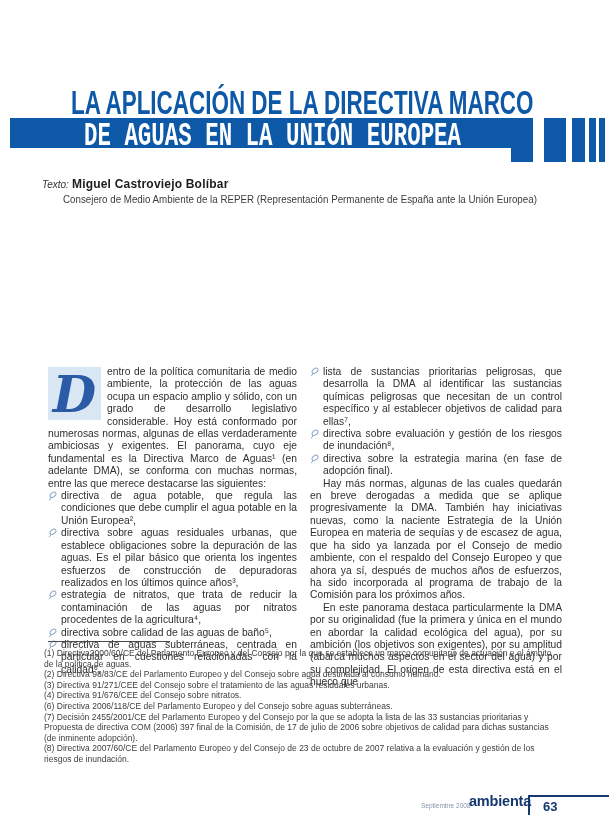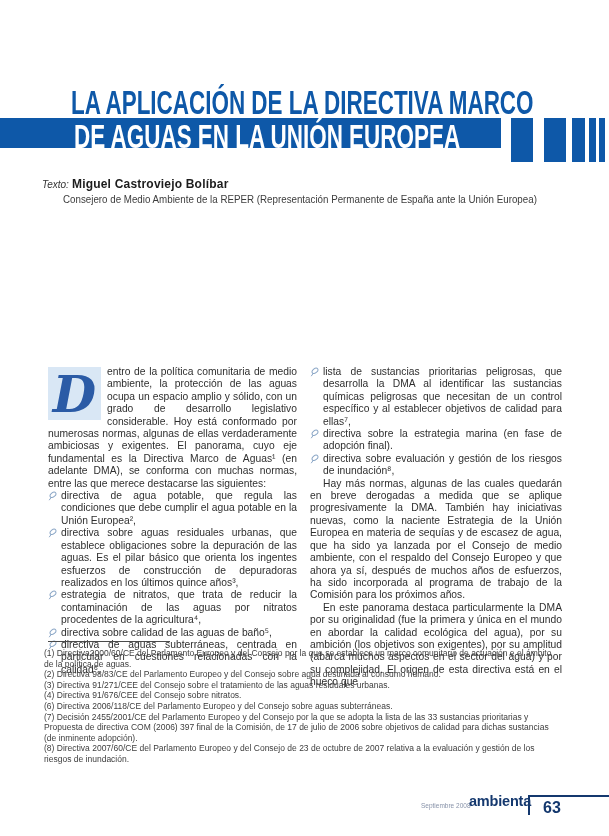--- a/index.html
+++ b/index.html
@@ -7,21 +7,21 @@
     position:relative;width:609px;height:836px;background:#ffffff;overflow:hidden;
     font-family:"Liberation Sans", sans-serif;color:#2e2e2e;
   }
   
   .title-line1{
     position:absolute;left:71px;top:84px;
     font-size:33px;font-weight:bold;color:#0e58a8;white-space:nowrap;
     transform:scaleX(0.68);transform-origin:0 0;letter-spacing:0px;
   }
   .title-band{
-    position:absolute;left:0;top:118px;width:501px;height:30px;background:#0e58a8;
+    position:absolute;left:10px;top:118px;width:501px;height:30px;background:#0e58a8;font-family:Liberation Mono, monospace;
   }
   .title-line2{
     position:absolute;left:74px;top:1px;
     font-size:33px;line-height:36px;font-weight:bold;color:#ffffff;white-space:nowrap;
     transform:scaleX(0.68);transform-origin:0 0;
   }
   .deco-blocks{position:absolute;left:511px;top:118px;height:44px;display:flex;}
   .deco-blocks .blk{background:#0e58a8;height:44px;}
   .blk.b1{width:22px;margin-right:11px;}
   .blk.b2{width:22px;margin-right:6px;}
@@ -62,21 +62,21 @@
   }
   
   .footer-issue{position:absolute;left:421px;top:802px;font-size:6.5px;color:#8893a9;}
   .footer-mag{
     position:absolute;left:469px;top:793px;font-size:14.5px;font-weight:bold;
     color:#14386e;letter-spacing:-0.2px;
   }
   .pagebox-top{position:absolute;left:528px;top:795px;width:81px;height:2px;background:#14386e;}
   .pagebox-left{position:absolute;left:528px;top:795px;width:2px;height:20px;background:#14386e;}
   .footer-pagenum{
-    position:absolute;left:543px;top:799px;font-size:16px;font-weight:bold;color:#14386e;
+    position:absolute;left:543px;top:799px;font-size:13px;font-weight:bold;color:#14386e;
   }
 </style>
 </head>
 <body>
 
 <div id="page">
 
   <div class="title-line1">LA APLICACIÓN DE LA DIRECTIVA MARCO</div>
 
   <div class="title-band">
@@ -182,33 +182,33 @@
 
         <div class="bullet-item">
           <span class="bullet-icon">
             <svg width="9" height="10" viewBox="0 0 9 10">
               <g fill="none" stroke="#8aa6c6" stroke-width="1">
                 <ellipse cx="5" cy="3.8" rx="3.3" ry="2.1" transform="rotate(-38 5 3.8)"></ellipse>
                 <path d="M1.2 9.2 L3.4 6.1"></path>
               </g>
             </svg>
           </span>
+          <span class="bullet-text">directiva sobre evaluación y gestión de los riesgos de inundación⁸,</span>
+        </div>
+
+        <div class="bullet-item">
+          <span class="bullet-icon">
+            <svg width="9" height="10" viewBox="0 0 9 10">
+              <g fill="none" stroke="#8aa6c6" stroke-width="1">
+                <ellipse cx="5" cy="3.8" rx="3.3" ry="2.1" transform="rotate(-38 5 3.8)"></ellipse>
+                <path d="M1.2 9.2 L3.4 6.1"></path>
+              </g>
+            </svg>
+          </span>
           <span class="bullet-text">directiva sobre la estrategia marina (en fase de adopción final).</span>
-        </div>
-
-        <div class="bullet-item">
-          <span class="bullet-icon">
-            <svg width="9" height="10" viewBox="0 0 9 10">
-              <g fill="none" stroke="#8aa6c6" stroke-width="1">
-                <ellipse cx="5" cy="3.8" rx="3.3" ry="2.1" transform="rotate(-38 5 3.8)"></ellipse>
-                <path d="M1.2 9.2 L3.4 6.1"></path>
-              </g>
-            </svg>
-          </span>
-          <span class="bullet-text">directiva sobre evaluación y gestión de los riesgos de inundación⁸,</span>
         </div>
       </div>
     <div>
 
         <div class="para-indent">Hay más normas, algunas de las cuales quedarán en breve derogadas a medida que se aplique progresivamente la DMA. También hay iniciativas nuevas, como la naciente Estrategia de la Unión Europea en materia de sequías y de escasez de agua, que ha sido ya lanzada por el Consejo de medio ambiente, con el respaldo del Consejo Europeo y que ahora ya sí, después de muchos años de esfuerzos, ha sido incorporada al programa de trabajo de la Comisión para los próximos años.</div>
 
         <div class="para-indent">En este panorama destaca particularmente la DMA por su originalidad (fue la primera y única en el mundo en abordar la calidad ecológica del agua), por su ambición (los objetivos son exigentes), por su amplitud (abarca muchos aspectos en el sector del agua) y por su complejidad. El origen de esta directiva está en el hueco que</div>
       </div>
   </div>
 

